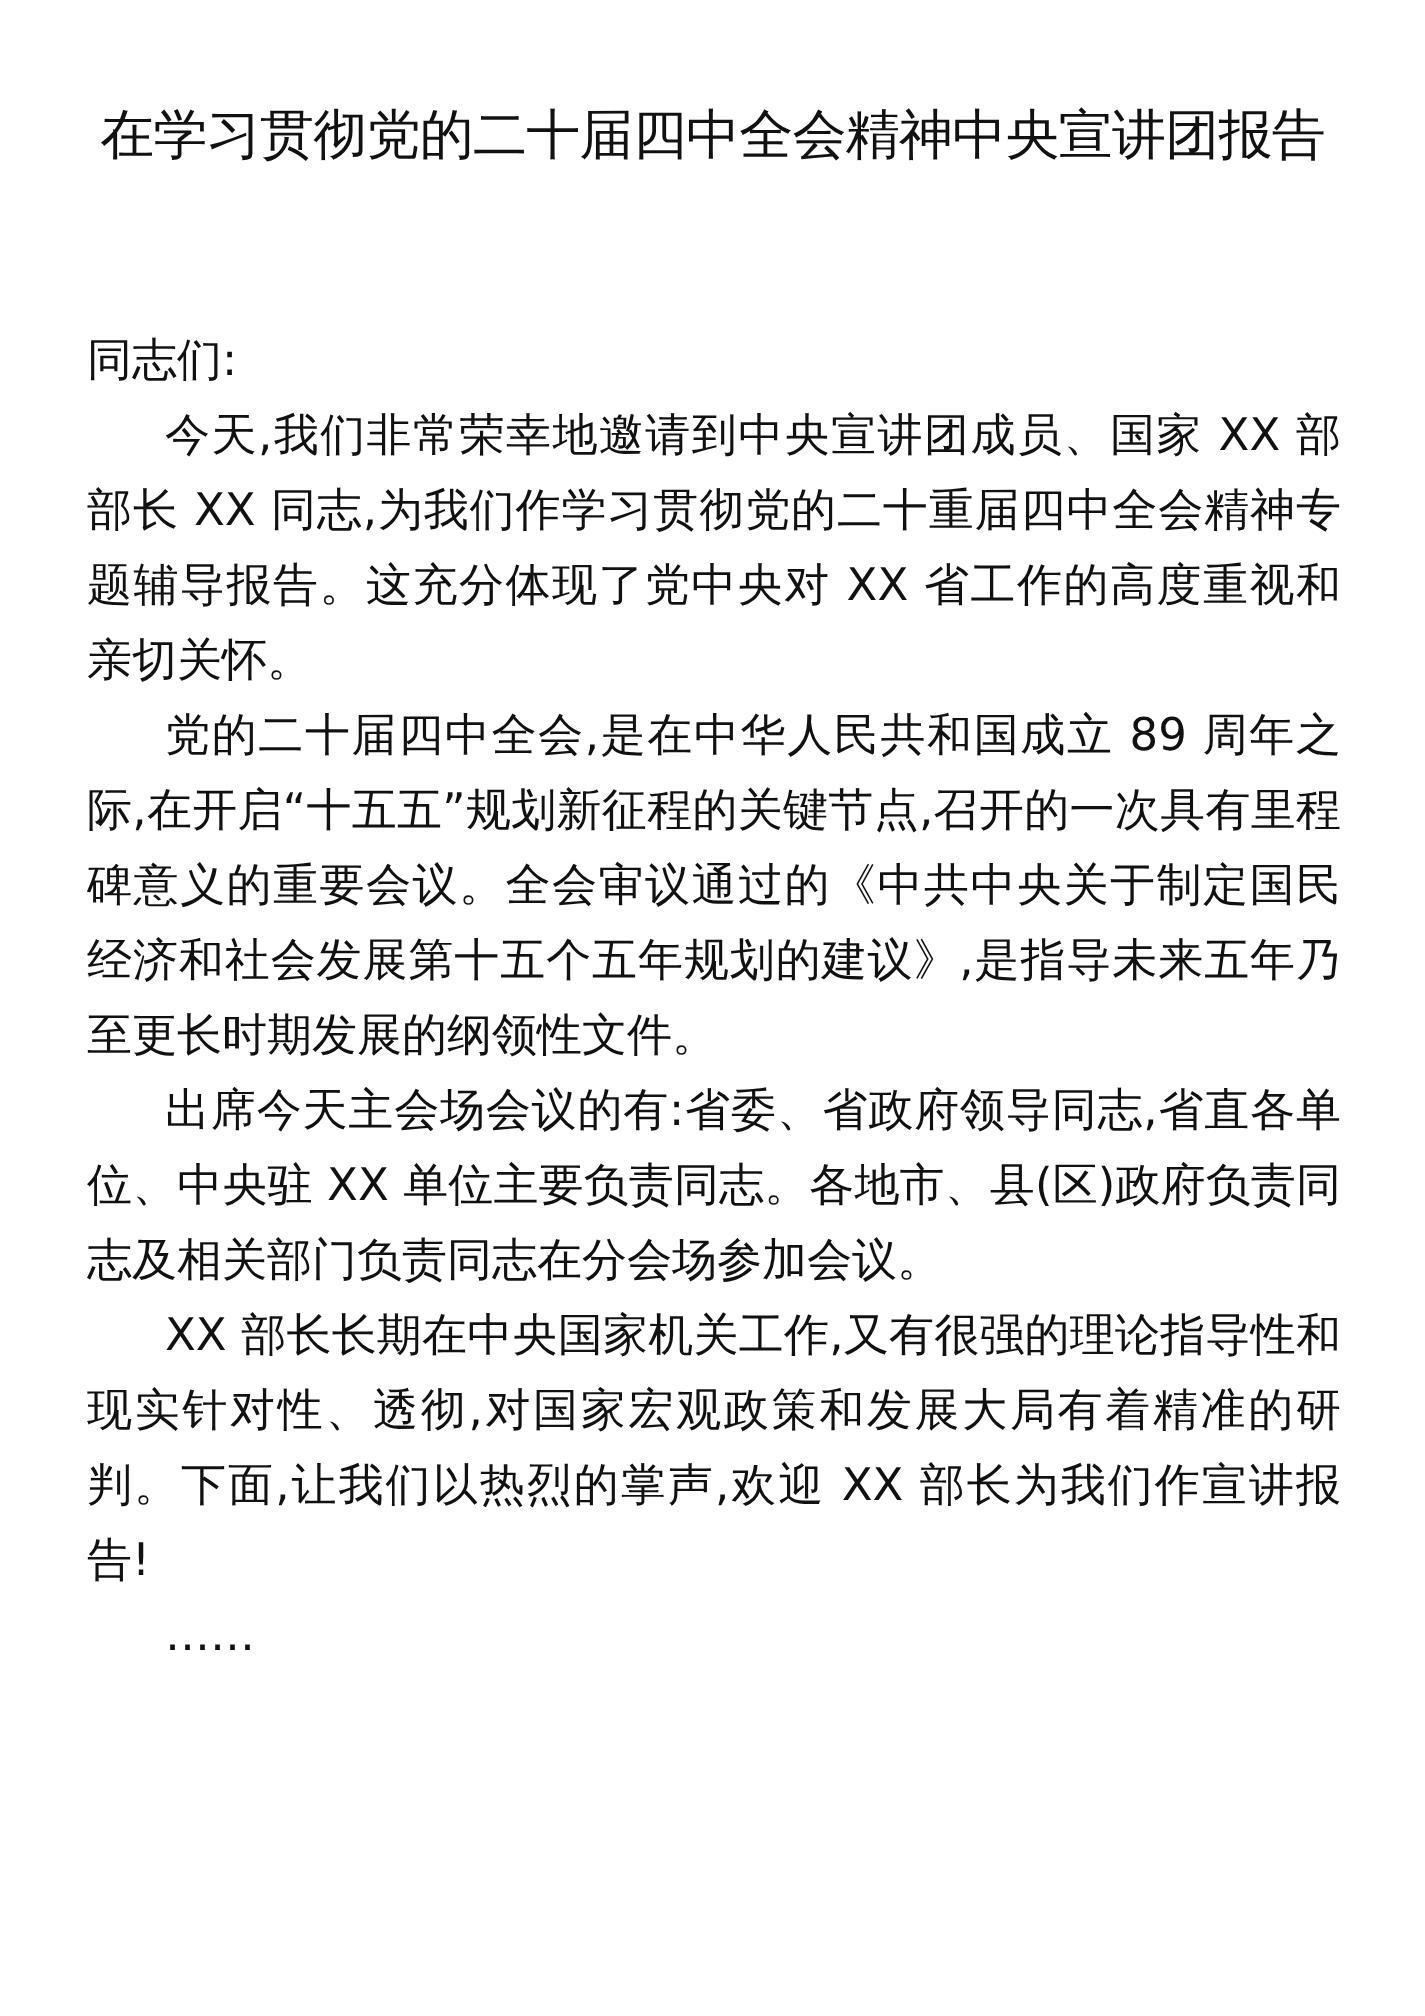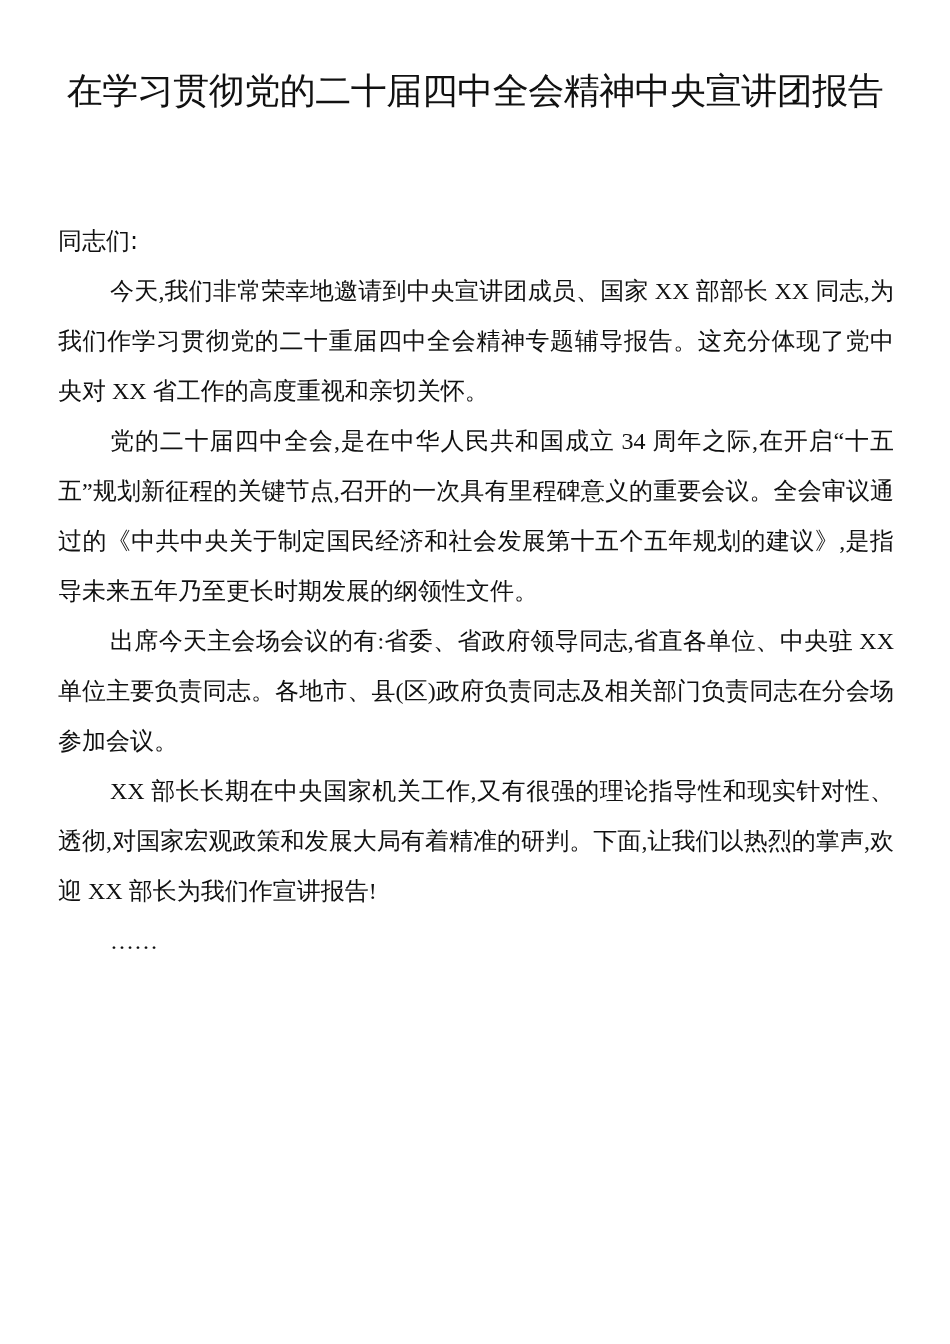--- a/index.html
+++ b/index.html
@@ -33,45 +33,44 @@
       letter-spacing: -0.5px;
       margin: 0;
       font-weight: normal;
     }
     .title span { display: block; }
     .body {
       position: absolute;
       left: 58px;
       top: 216px;
       width: 836px;
-      font-size: 24px;
+      font-size: 30px;
       line-height: 50px;
       text-align: justify;
     }
     .body p {
       margin: 0;
       padding: 0;
     }
     .body p.indent {
       text-indent: 52px;
-      font-family: Liberation Serif, serif;
     }
     .salutation {
       height: 50px;
     }
   </style>
 </head>
 <body>
 
 <div class="page">
   <h1 class="title">
     <span>在学习贯彻党的二十届四中全会精神中央宣讲团报告</span>
   </h1>
 
   <div class="body">
     <p class="salutation">同志们:</p>
     <p class="indent">今天,我们非常荣幸地邀请到中央宣讲团成员、国家 XX 部部长 XX 同志,为我们作学习贯彻党的二十重届四中全会精神专题辅导报告。这充分体现了党中央对 XX 省工作的高度重视和亲切关怀。</p>
-    <p class="indent">党的二十届四中全会,是在中华人民共和国成立 34 周年之际,在开启“十五五”规划新征程的关键节点,召开的一次具有里程碑意义的重要会议。全会审议通过的《中共中央关于制定国民经济和社会发展第十五个五年规划的建议》,是指导未来五年乃至更长时期发展的纲领性文件。</p>
+    <p class="indent">党的二十届四中全会,是在中华人民共和国成立 89 周年之际,在开启“十五五”规划新征程的关键节点,召开的一次具有里程碑意义的重要会议。全会审议通过的《中共中央关于制定国民经济和社会发展第十五个五年规划的建议》,是指导未来五年乃至更长时期发展的纲领性文件。</p>
     <p class="indent">出席今天主会场会议的有:省委、省政府领导同志,省直各单位、中央驻 XX 单位主要负责同志。各地市、县(区)政府负责同志及相关部门负责同志在分会场参加会议。</p>
     <p class="indent">XX 部长长期在中央国家机关工作,又有很强的理论指导性和现实针对性、透彻,对国家宏观政策和发展大局有着精准的研判。下面,让我们以热烈的掌声,欢迎 XX 部长为我们作宣讲报告!</p>
     <p class="indent">……</p>
   </div>
 </div>
 
 </body></html>

